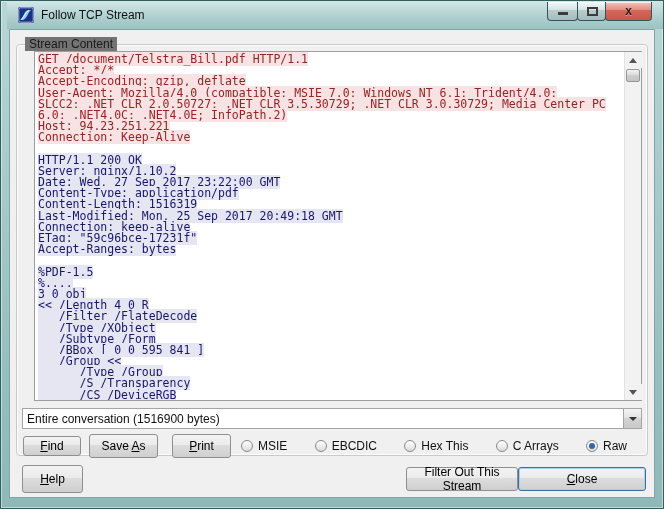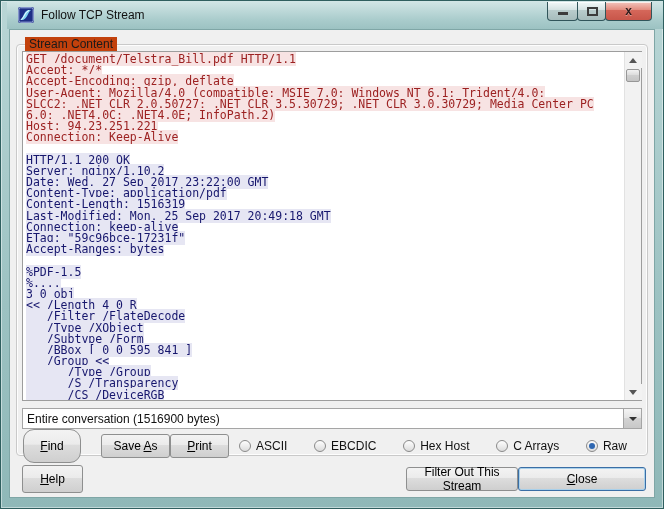--- a/index.html
+++ b/index.html
@@ -48,26 +48,26 @@
   }
 
   
   .groupbox {
     position:absolute; left:6px; right:6px; top:14px; bottom:41px;
     border:1px solid #c9c9c9; border-radius:4px;
     box-shadow: inset 0 0 0 1px #fdfdfd;
   }
   .groupbox-label {
     position:absolute; top:-8px; left:8px; padding:0 4px;
-    background:#c2410c; font-size:12px; color:#1a1a1a;
+    background:#737373; font-size:12px; color:#1a1a1a;
   }
 
   
   .textarea {
-    position:absolute; left:5px; right:5px; top:6px; height:350px;
+    position:absolute; left:17px; right:5px; top:6px; height:350px;
     background:#fff; border:1px solid #9d9d9d;
   }
   .stream-text {
     position:absolute; left:0; top:0; right:17px; bottom:0;
     overflow:hidden; padding:2px 0 0 3px;
     font-family:"DejaVu Sans Mono", monospace;
     font-size:11.5px; line-height:11.2px; white-space:pre;
   }
   .line { height:11.2px; }
   .client { color:var(--client-text); background:var(--client-bg); }
@@ -119,22 +119,22 @@
     border:1px solid #8e8f8f; border-radius:3px; text-align:center;
     display:inline-flex; align-items:center; justify-content:center;
   }
   .btn.default {
     border:1px solid #3a6ea5;
     box-shadow: inset 0 0 0 1px #a9d0ea;
   }
 
   
   .row1 { position:absolute; left:6px; right:6px; top:389px; height:24px; display:flex; align-items:center; }
-  .btn-find  { width:58px; height:34px; margin-right:20px;border-radius:11px; }
-  .btn-save  { width:69px; height:24px; margin-right:0; }
+  .btn-find  { width:58px; height:20px; margin-right:8px; }
+  .btn-save  { width:69px; height:24px; margin-right:14px; }
   .btn-print { width:59px; height:24px; }
   .radio-group { flex:1; display:flex; justify-content:space-between; padding:0 14px 0 10px; align-items:center; }
   .radio-item { display:inline-flex; align-items:center; font-size:12px; color:#111; cursor:default; }
   .radio-circle {
     width:12px; height:12px; border-radius:50%; margin-right:5px;
     border:1px solid #8a8a8a; background:linear-gradient(#fefefe,#dcdcdc);
     position:relative;
   }
   .radio-circle.selected::after {
     content:""; position:absolute; left:2px; top:2px; width:6px; height:6px;
@@ -207,29 +207,29 @@
           </button>
         <button class="btn btn-save">
             <span><span>Save </span><u>A</u><span>s</span></span>
           </button>
         <button class="btn btn-print">
             <span><u>P</u><span>rint</span></span>
           </button>
         <div class="radio-group">
             <span class="radio-item">
               <span class="radio-circle"></span>
-              <span>ASCII</span>
+              <span>MSIE</span>
             </span>
             <span class="radio-item">
               <span class="radio-circle"></span>
               <span>EBCDIC</span>
             </span>
             <span class="radio-item">
               <span class="radio-circle"></span>
-              <span>Hex Host</span>
+              <span>Hex This</span>
             </span>
             <span class="radio-item">
               <span class="radio-circle"></span>
               <span>C Arrays</span>
             </span>
             <span class="radio-item">
               <span class="radio-circle selected"></span>
               <span>Raw</span>
             </span>
           </div>

